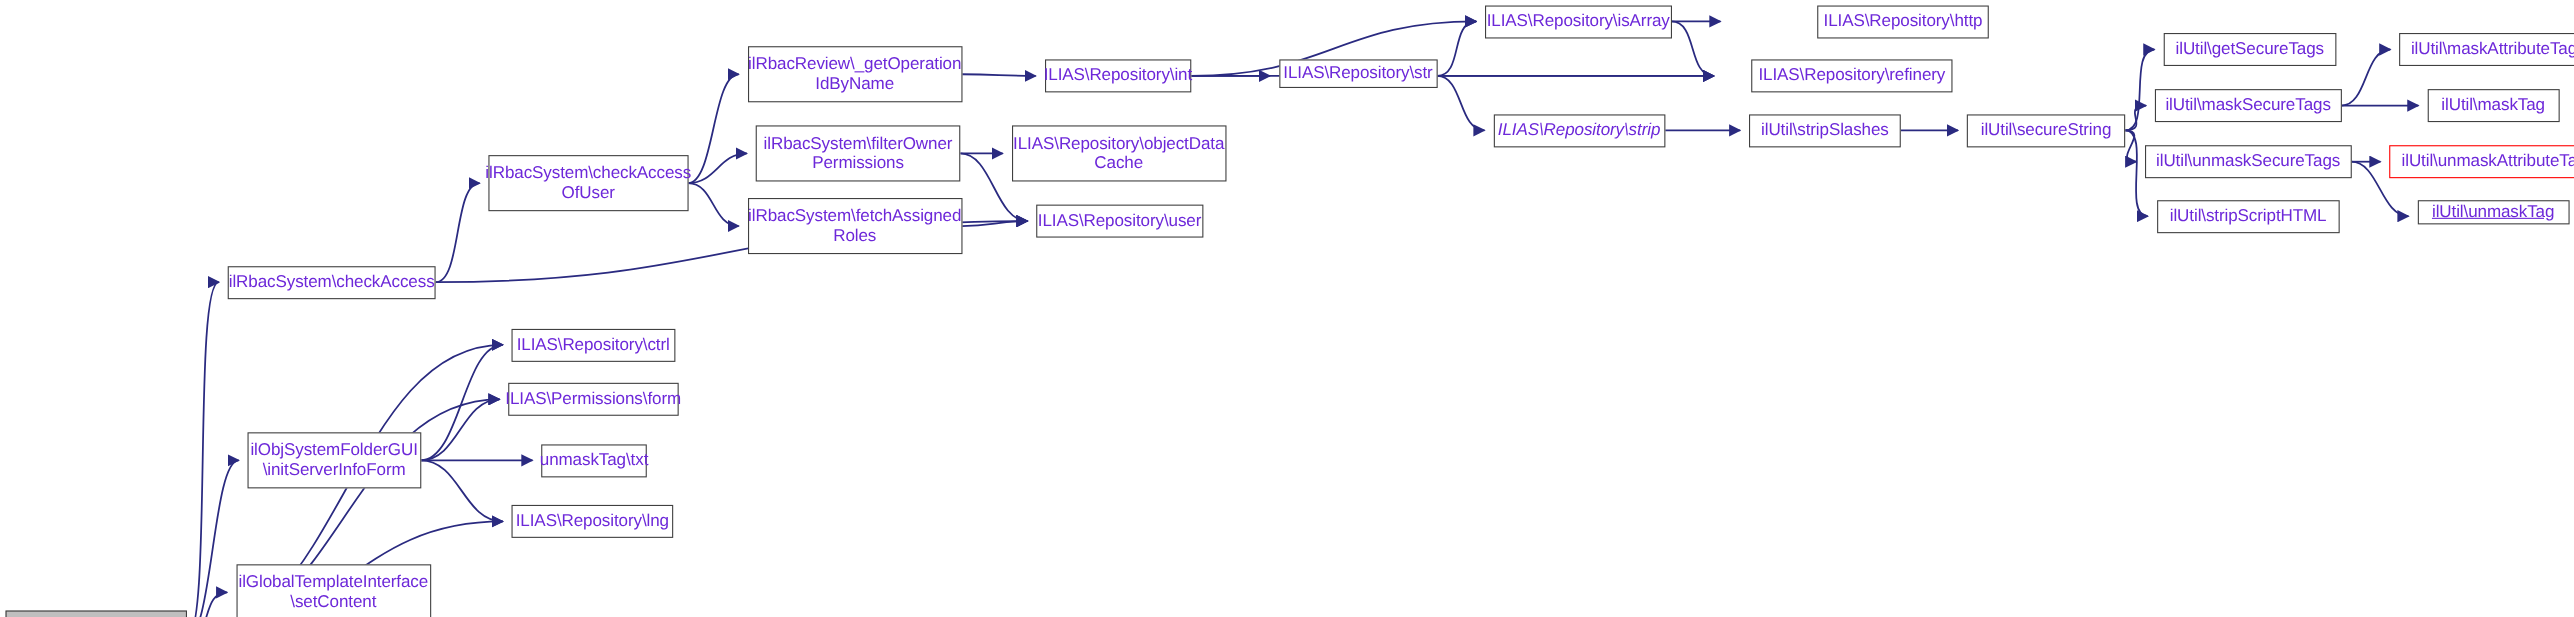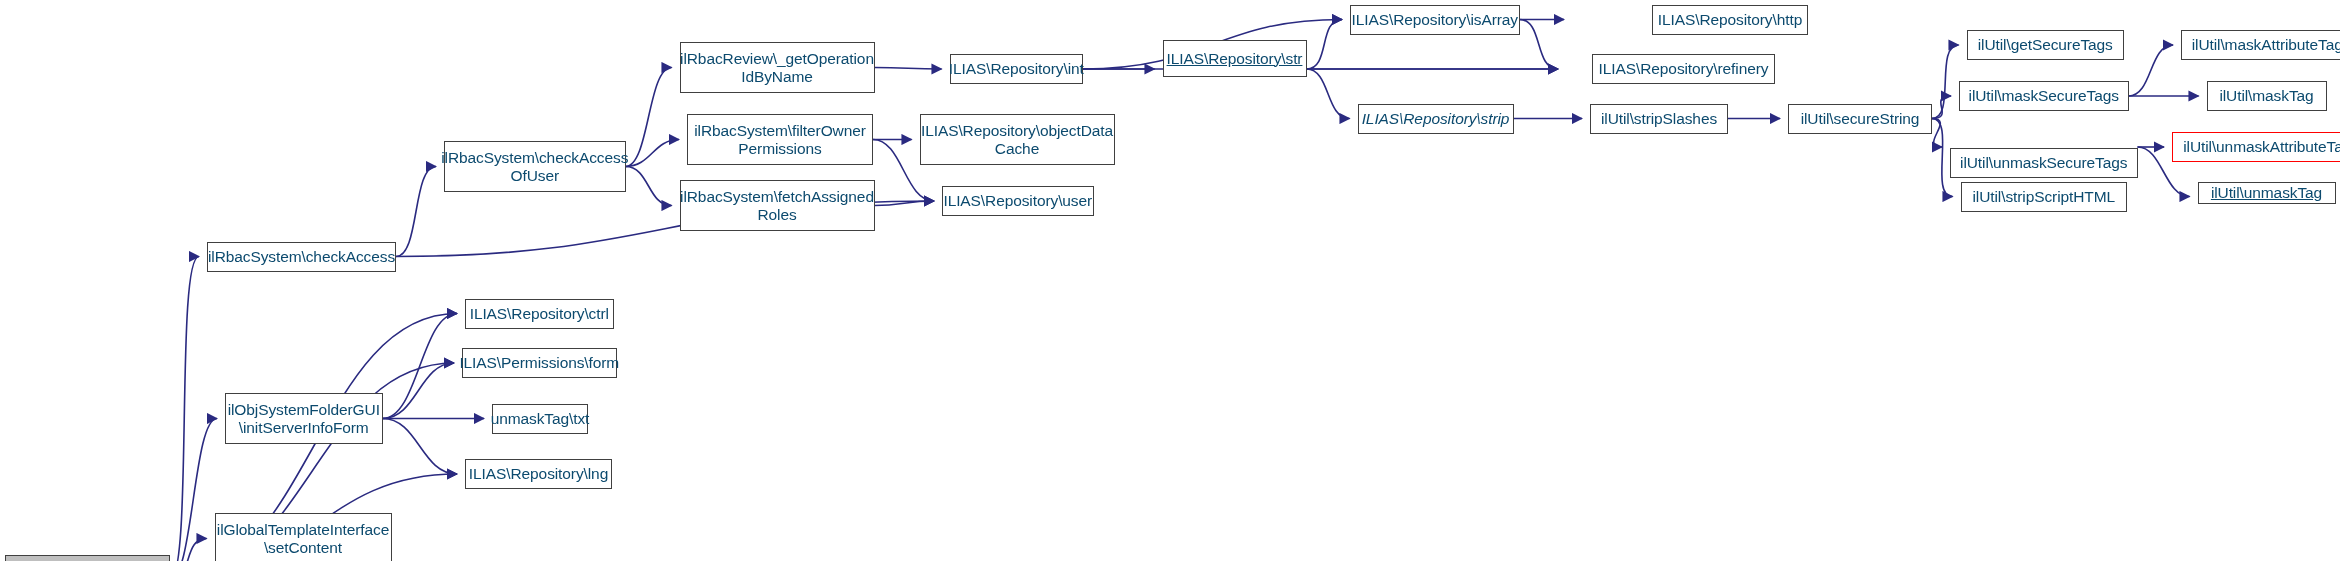--- a/index.html
+++ b/index.html
@@ -21,21 +21,21 @@
     top: 0;
     width: 2340px;
     height: 561px;
     pointer-events: none;
   }
   .node {
     position: absolute;
     box-sizing: border-box;
     border: 1px solid #404040;
     background: #ffffff;
-    color: #0c4a6e;
+    color: #6d28d9;
     display: flex;
     align-items: center;
     justify-content: center;
     text-align: center;
     font-size: 15.5px;
     line-height: 18px;
     letter-spacing: -0.1px;
     white-space: pre-line;
     padding: 0 18px;
   }
@@ -114,29 +114,29 @@
       <div class="node" style="left: 679.5px; top: 42px; width: 195px; height: 51px;">ilRbacReview\_getOperation
 IdByName</div>
       <div class="node" style="left: 687px; top: 114px; width: 186px; height: 51px;">ilRbacSystem\filterOwner
 Permissions</div>
       <div class="node" style="left: 679.5px; top: 180px; width: 195px; height: 51px;">ilRbacSystem\fetchAssigned
 Roles</div>
       <div class="node" style="left: 949.5px; top: 54px; width: 133.5px; height: 30px;">ILIAS\Repository\int</div>
       <div class="node" style="left: 919.5px; top: 114px; width: 195px; height: 51px;">ILIAS\Repository\objectData
 Cache</div>
       <div class="node" style="left: 942px; top: 186px; width: 151.5px; height: 30px;">ILIAS\Repository\user</div>
-      <div class="node" style="left: 1162.5px; top: 40px; width: 144px; height: 37px; text-decoration: underline;">ILIAS\Repository\str</div>
+      <div class="node" style="left: 1162.5px; top: 54px; width: 144px; height: 26px;">ILIAS\Repository\str</div>
       <div class="node" style="left: 1350px; top: 4.5px; width: 169.5px; height: 30px;">ILIAS\Repository\isArray</div>
       <div class="node" style="left: 1357.5px; top: 103.5px; width: 156px; height: 30px; font-style: italic;">ILIAS\Repository\strip</div>
       <div class="node" style="left: 1652px; top: 4.5px; width: 156px; height: 30px;">ILIAS\Repository\http</div>
       <div class="node" style="left: 1592px; top: 54px; width: 183px; height: 30px;">ILIAS\Repository\refinery</div>
       <div class="node" style="left: 1590px; top: 103.5px; width: 138px; height: 30px;">ilUtil\stripSlashes</div>
       <div class="node" style="left: 1788px; top: 103.5px; width: 144px; height: 30px;">ilUtil\secureString</div>
       <div class="node" style="left: 1966.5px; top: 30px; width: 157.5px; height: 30px;">ilUtil\getSecureTags</div>
       <div class="node" style="left: 1959px; top: 81px; width: 169.5px; height: 30px;">ilUtil\maskSecureTags</div>
-      <div class="node" style="left: 1950px; top: 132px; width: 187.5px; height: 30px; margin-top: 16px;">ilUtil\unmaskSecureTags</div>
+      <div class="node" style="left: 1950px; top: 132px; width: 187.5px; height: 30px;">ilUtil\unmaskSecureTags</div>
       <div class="node" style="left: 1960.5px; top: 181.5px; width: 166.5px; height: 30px;">ilUtil\stripScriptHTML</div>
       <div class="node" style="left: 2181px; top: 30px; width: 172.5px; height: 30px;">ilUtil\maskAttributeTag</div>
       <div class="node" style="left: 2206.5px; top: 81px; width: 120px; height: 30px;">ilUtil\maskTag</div>
       <div class="node highlight" style="left: 2172px; top: 132px; width: 190.5px; height: 30px;">ilUtil\unmaskAttributeTag</div>
       <div class="node" style="left: 2197.5px; top: 181.5px; width: 138px; height: 22px; text-decoration: underline;">ilUtil\unmaskTag</div>
     </div>
 </div>
 
 </body></html>

